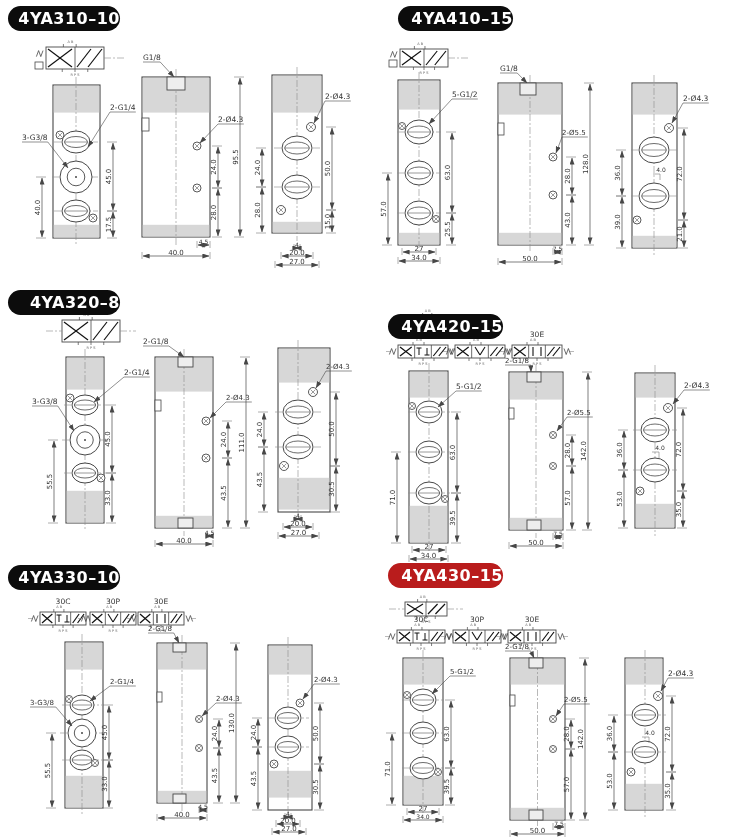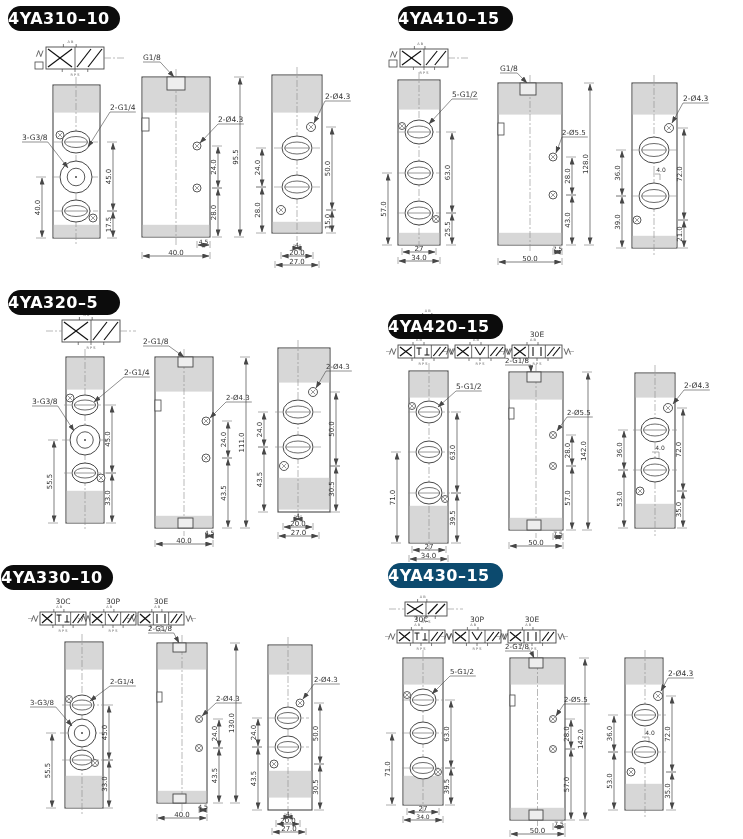--- a/index.html
+++ b/index.html
@@ -1,20 +1,20 @@
 <!DOCTYPE html>
 <html><head>
 <meta charset="utf-8">
 <style>
   html,body{margin:0;padding:0;background:#ffffff;}
   #canvas{position:relative;width:743px;height:839px;background:#ffffff;overflow:hidden;
           font-family:"DejaVu Sans",sans-serif;}
   #drawing{position:absolute;left:0;top:0;}
   .badge{position:absolute;height:25px;border-radius:14px;background:#0c0c0c;color:#fff;
-         font-weight:bold;font-size:16px;line-height:25px;text-align:left;
+         font-weight:bold;font-size:16px;line-height:25px;text-align:right;
          letter-spacing:.5px;font-family:"DejaVu Sans",sans-serif;}
   text{font-family:"DejaVu Sans",sans-serif;fill:#333;}
   .dimt{font-size:7px;}
   .dimts{font-size:6px;}
   .leadt{font-size:7.5px;}
   .symlab{font-size:7.5px;}
   .lett{font-size:3.5px;fill:#666;}
 </style>
 </head>
 <body>
@@ -1101,18 +1101,18 @@
         <line x1="666" y1="810" x2="676" y2="810" stroke="#6a6a6a" stroke-width="0.55"></line>
         <line x1="672" y1="773" x2="672" y2="809" stroke="#474747" stroke-width="0.7" marker-start="url(#ar)" marker-end="url(#ar)"></line>
         <text x="669.5" y="791" class="dimt" text-anchor="middle" transform="rotate(-90 669.5 791)">35.0</text>
         <text x="650" y="735" class="dimts" text-anchor="middle">4.0</text>
         <polyline points="642,737 649,737 649,743" fill="none" stroke="#6a6a6a" stroke-width="0.55"></polyline>
       </g>
     </svg>
   <div id="badges">
       <div class="badge" style="left: 8px; top: 6px; width: 112px; background: rgb(12, 12, 12); color: rgb(255, 255, 255);">4YA310–10</div>
       <div class="badge" style="left: 385px; top: 6px; width: 115px; background: rgb(12, 12, 12); color: rgb(255, 255, 255); margin-left: 13px;">4YA410–15</div>
-      <div class="badge" style="left: 8px; top: 290px; width: 112px; background: rgb(12, 12, 12); color: rgb(255, 255, 255);">4YA320–5</div>
+      <div class="badge" style="left: 8px; top: 290px; width: 112px; background: rgb(12, 12, 12); color: rgb(255, 255, 255);">4YA320–8</div>
       <div class="badge" style="left: 388px; top: 290px; width: 115px; background: rgb(12, 12, 12); color: rgb(255, 255, 255); margin-top: 24px;">4YA420–15</div>
-      <div class="badge" style="left: 1px; top: 565px; width: 112px; background: rgb(12, 12, 12); color: rgb(255, 255, 255);">4YA330–10</div>
-      <div class="badge" style="left: 388px; top: 563px; width: 115px; background: #0c4a6e; color: rgb(255, 255, 255);">4YA430–15</div>
+      <div class="badge" style="left: 8px; top: 565px; width: 112px; background: rgb(12, 12, 12); color: rgb(255, 255, 255);">4YA330–10</div>
+      <div class="badge" style="left: 388px; top: 563px; width: 115px; background: #b91c1c; color: rgb(255, 255, 255);">4YA430–15</div>
     </div>
 </div>
 
 </body></html>

